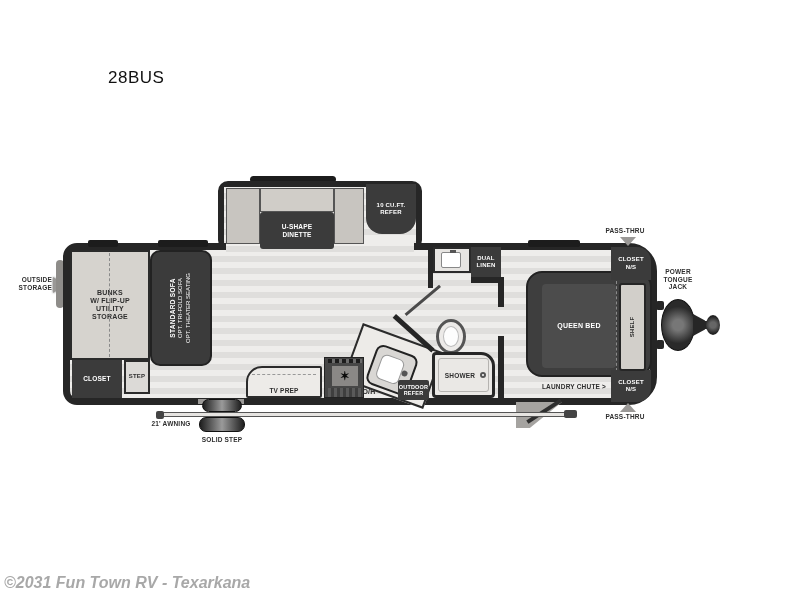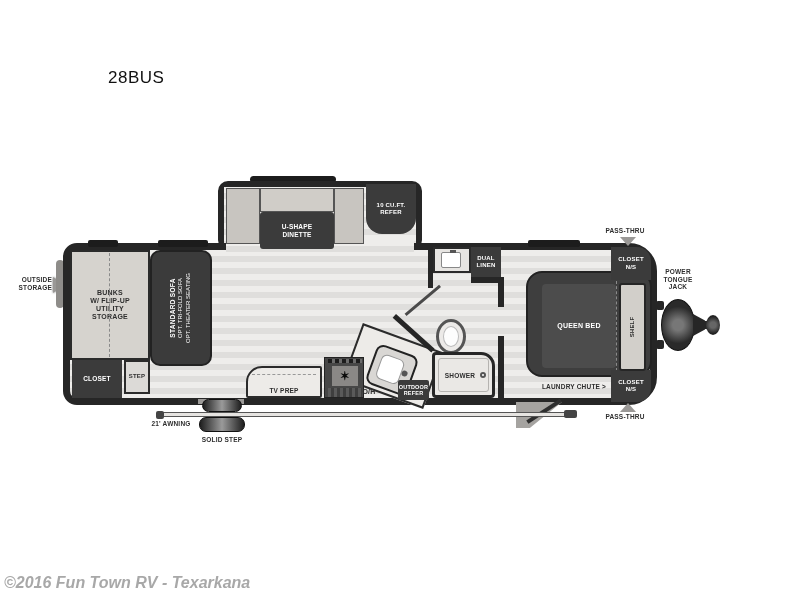--- a/index.html
+++ b/index.html
@@ -164,14 +164,14 @@
   <div class="lbl" style="left:654px;top:268px;width:48px;font-size:6.5px;">POWER
 TONGUE
 JACK</div>
   <div class="a" style="left:656px;top:301px;width:8px;height:9px;background:#262626;border-radius:2px;"></div>
   <div class="a" style="left:656px;top:340px;width:8px;height:9px;background:#262626;border-radius:2px;"></div>
   <div class="a" style="left:661px;top:299px;width:34px;height:52px;border-radius:50%;background:radial-gradient(circle at 50% 50%,#777 0 18%,#2a2a2a 62%);border:1px solid #111;"></div>
   <div class="a" style="left:693px;top:314px;width:12px;height:22px;background:#262626;clip-path:polygon(0 0,100% 30%,100% 70%,0 100%);"></div>
   <div class="a" style="left:704px;top:321px;width:6px;height:8px;background:#262626;"></div>
   <div class="a" style="left:706px;top:315px;width:14px;height:20px;border-radius:50%;background:radial-gradient(circle,#666 0 25%,#222 70%);"></div>
 
-  <div style="position:absolute;left:4px;top:574px;font-size:16px;font-weight:bold;font-style:italic;color:#a8a8a8;">©2016 Fun Town RV - Texarkana</div>
+  <div style="position:absolute;left:4px;top:574px;font-size:16px;font-weight:bold;font-style:italic;color:#a8a8a8;">©2031 Fun Town RV - Texarkana</div>
 </div>
 
 </body></html>

